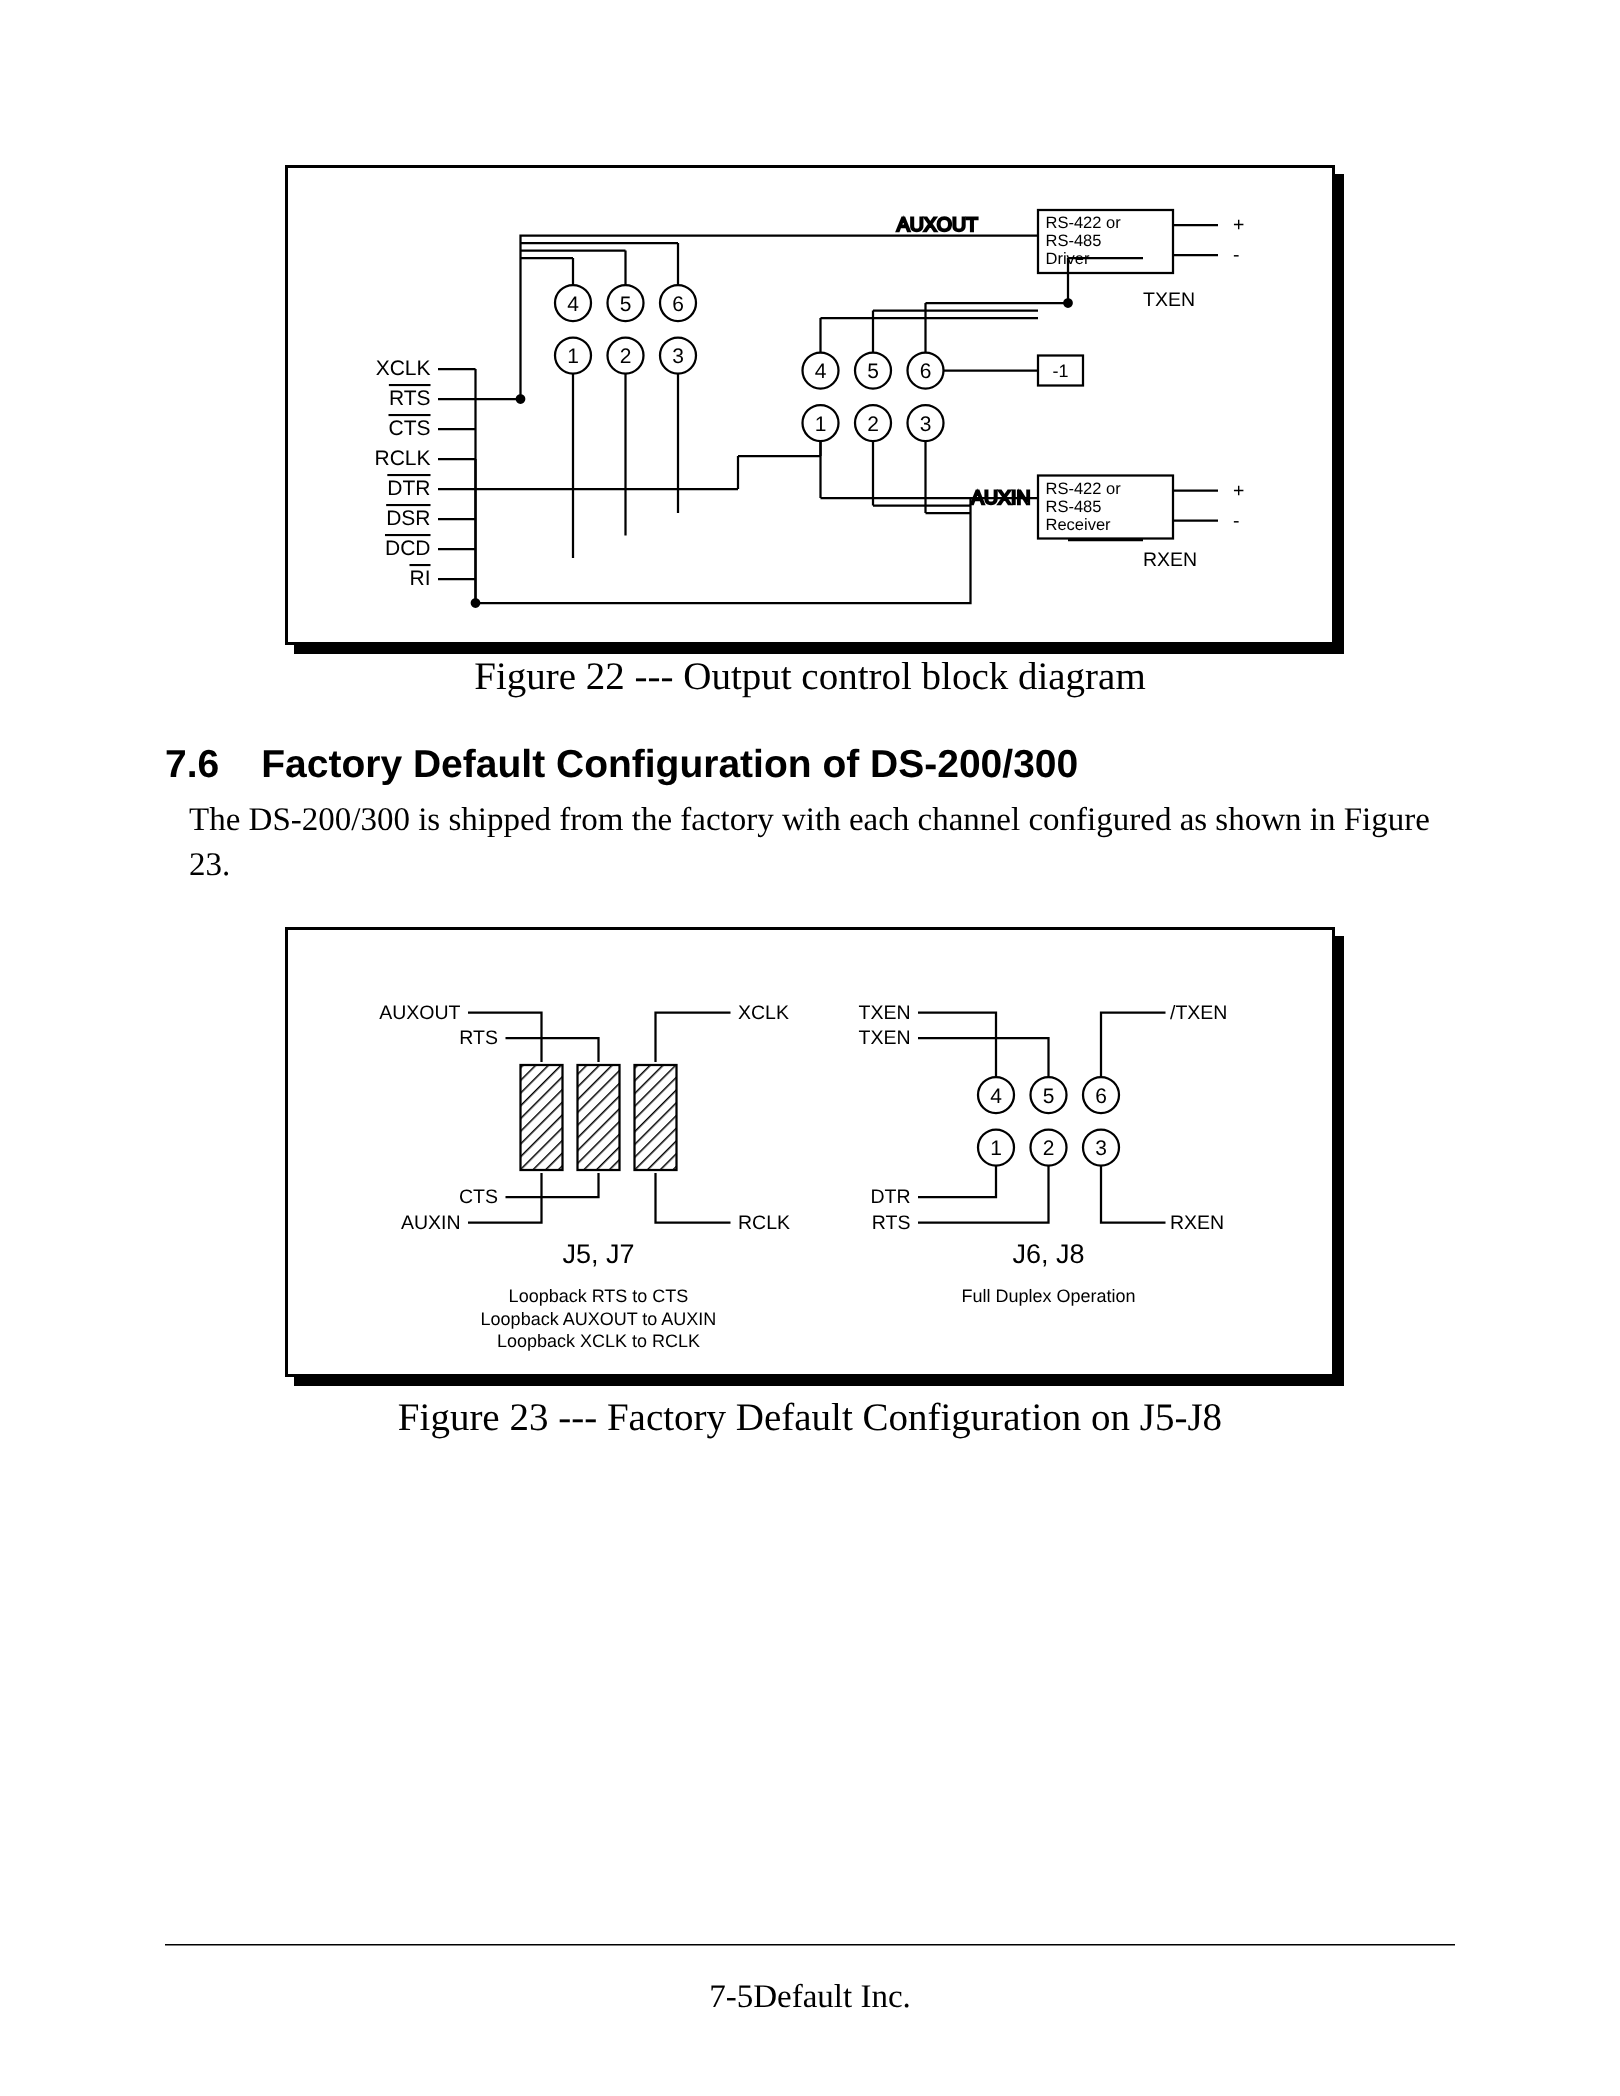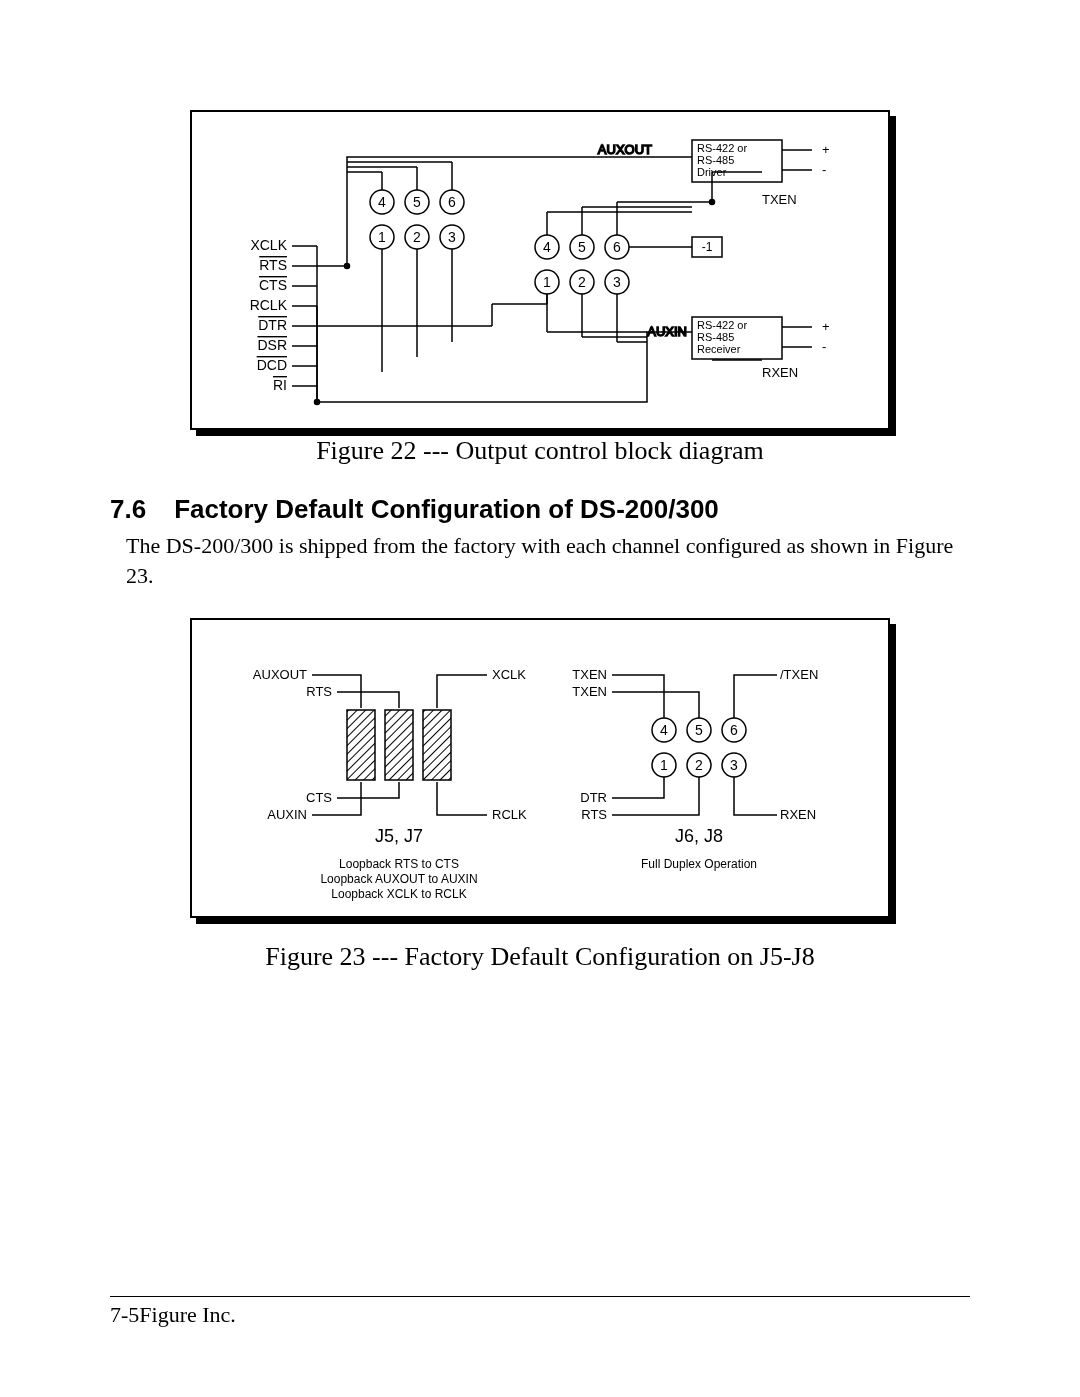--- a/index.html
+++ b/index.html
@@ -67,23 +67,23 @@
     position: absolute;
     left: 110px;
     right: 110px;
     bottom: 100px;
     border-top: 1.5px solid #000;
   }
   .footer {
     position: absolute;
     left: 110px;
     right: 110px;
-    bottom: 69px;
+    bottom: 53px;
     display: flex;
-    justify-content: flex-start;
+    justify-content: center;
     font-size: 22px;
   }
   svg text {
     font-family: Arial, Helvetica, sans-serif;
   }
   .overline { text-decoration: overline; }
 </style>
 </head>
 <body>
 
@@ -308,21 +308,21 @@
           </g>
           <text x="415" y="182" font-size="13" text-anchor="end">DTR</text>
           <text x="415" y="199" font-size="13" text-anchor="end">RTS</text>
           <text x="588" y="199" font-size="13">RXEN</text>
 
           <text x="507" y="222" font-size="18" text-anchor="middle">J6, J8</text>
           <text x="507" y="248" font-size="12" text-anchor="middle">Full Duplex Operation</text>
         </svg>
       </div>
     </div>
-    <div class="fig-caption" style="margin-top:24px;">Figure 23 --- Factory Default Configuration on J5-J8</div>
+    <div class="fig-caption" style="margin-top:12px;">Figure 23 --- Factory Default Configuration on J5-J8</div>
   </div>
 
   <div class="footer-rule"></div>
   <div class="footer">
     <span>7-5</span>
-    <span>Figure Inc.</span>
+    <span>Default Inc.</span>
   </div>
 </div>
 
 </body></html>

